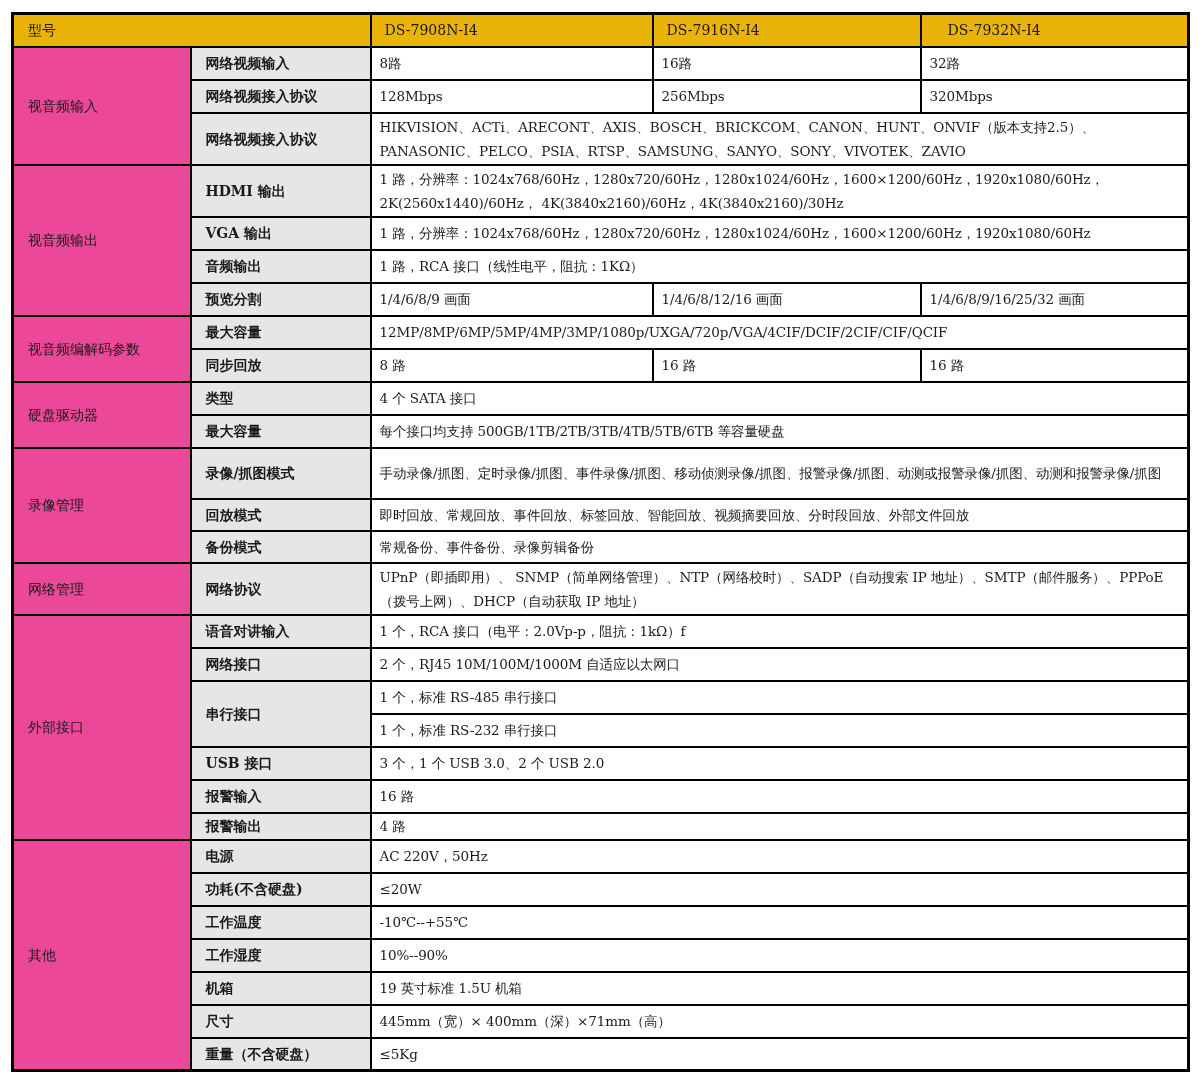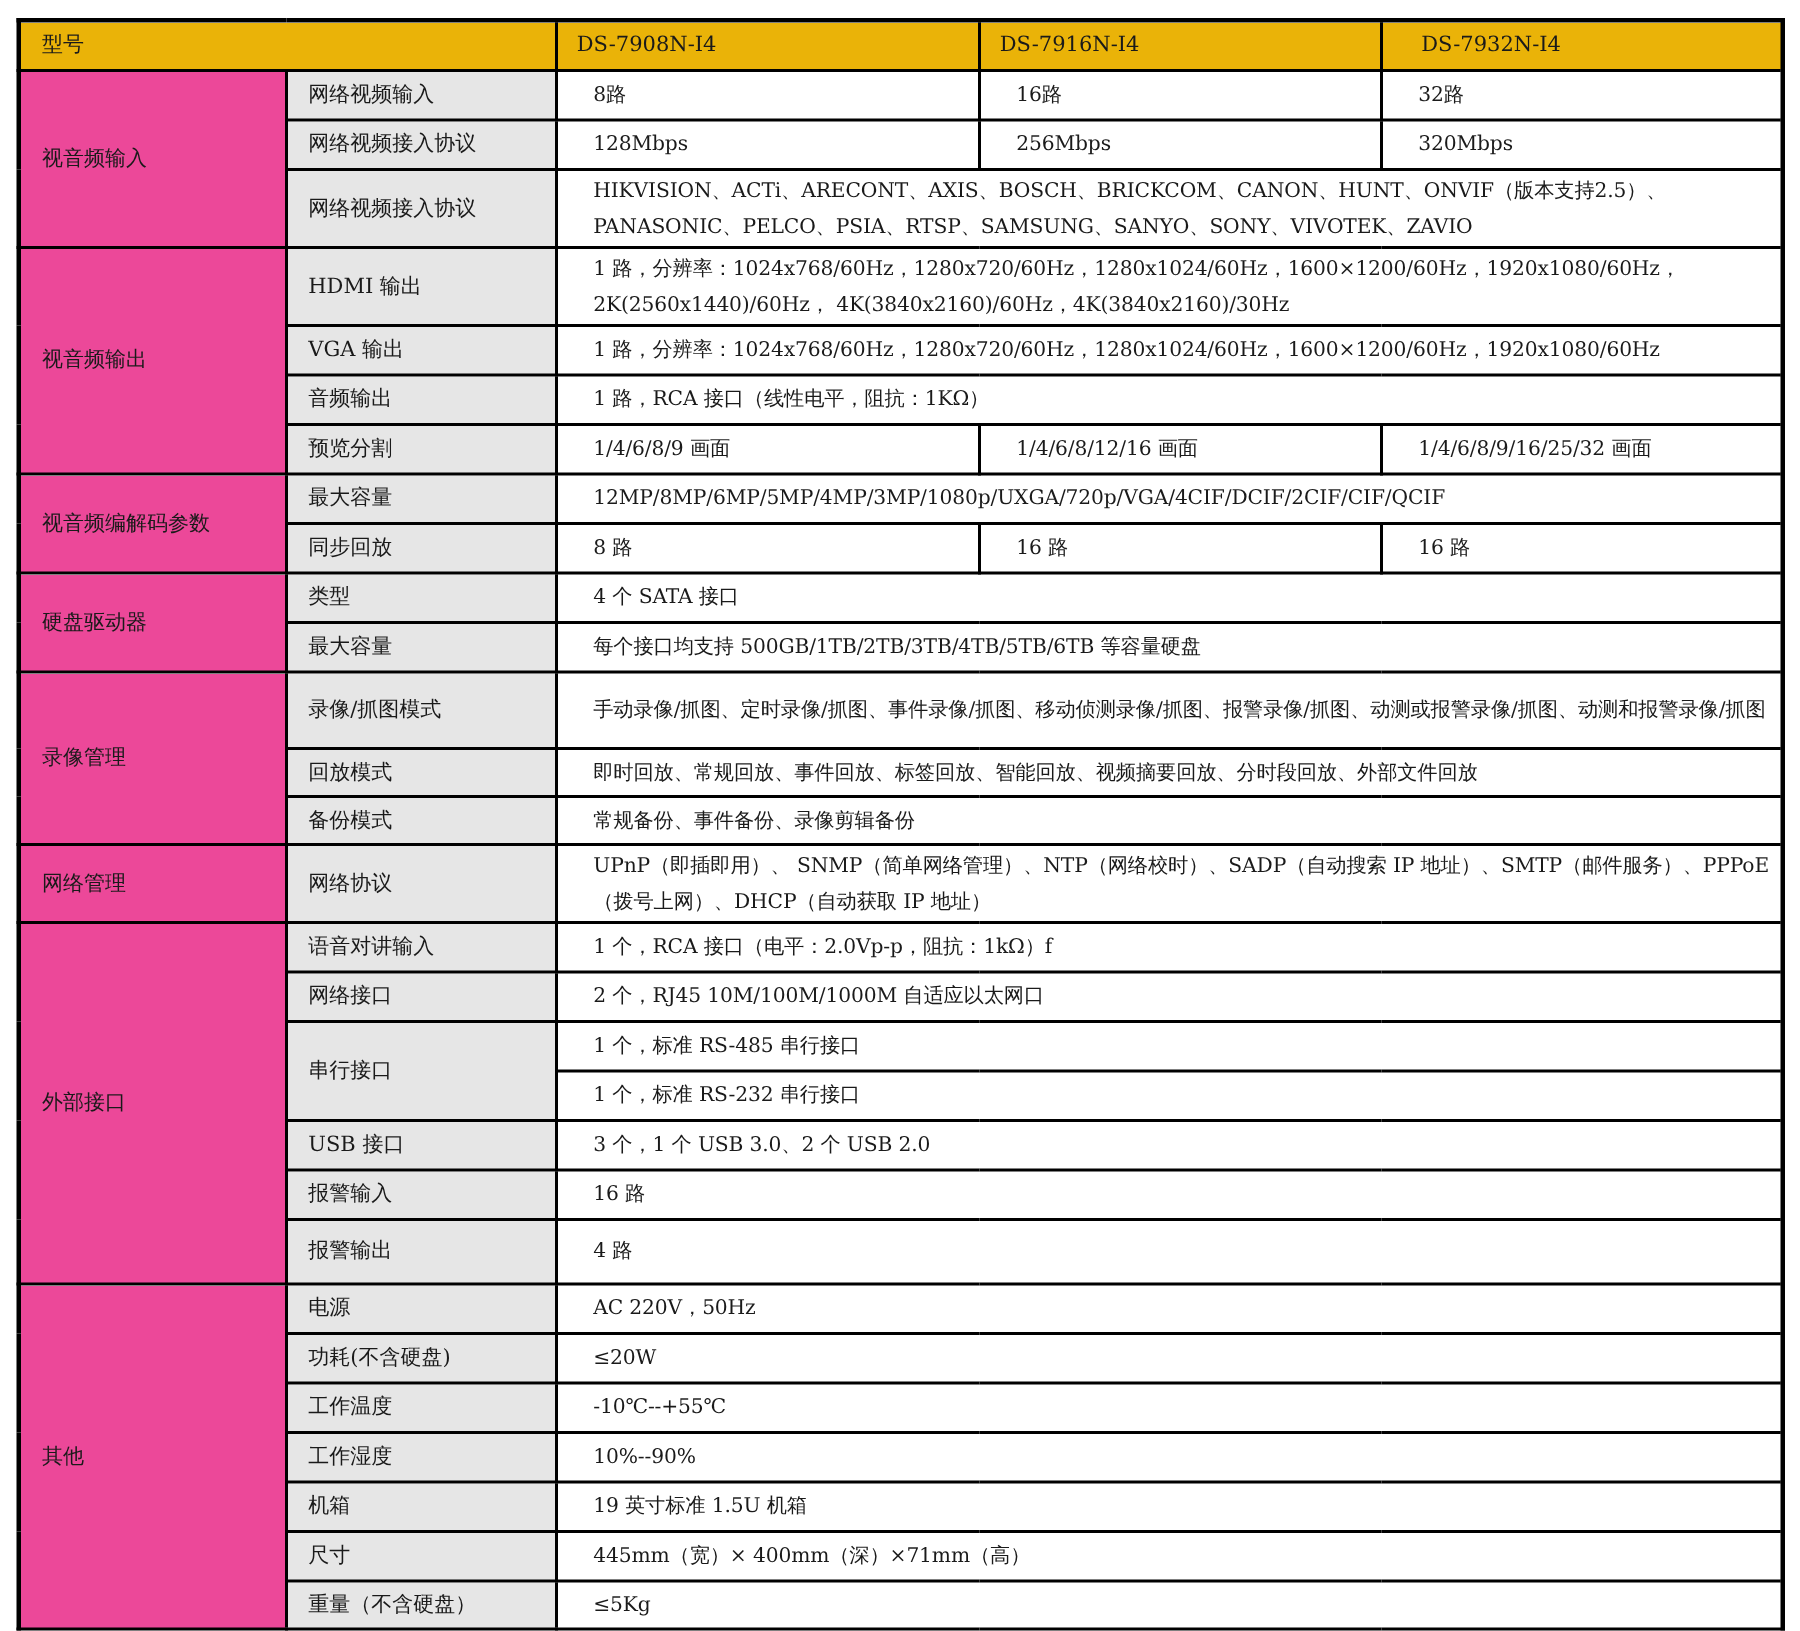--- a/index.html
+++ b/index.html
@@ -3,24 +3,24 @@
 <meta charset="utf-8">
 <style>
   html, body { margin: 0; padding: 0; background: #ffffff; }
   body { width: 1200px; height: 1087px; position: relative; overflow: hidden;
          font-family: "DejaVu Serif", "Liberation Serif", serif; color: #1a1a1a; }
   #spec { position: absolute; left: 11px; top: 12px; width: 1179px;
           border-collapse: collapse; table-layout: fixed;
           border: 3px solid #000; font-size: 14px; }
   #spec td { border: 2px solid #000; padding: 0 0 0 14px; vertical-align: middle;
              line-height: 24px; overflow: hidden; }
-  #spec td.val { padding-left: 24px; background: #fff; font-size: 13.5px; letter-spacing: -0.1px; }
+  #spec td.val { padding-left: 8px; background: #fff; font-size: 13.5px; letter-spacing: -0.1px; }
   #spec td.hdr { background: #eab308; }
   #spec td.cat { background: #ec4899; padding-left: 14px; }
-  #spec td.lbl { background: #e6e6e6; padding-left: 14px; }
+  #spec td.lbl { background: #e6e6e6; padding-left: 14px; font-weight: bold; }
   #spec td.val.multi { line-height: 24px; padding-top: 1px; padding-bottom: 1px; }
 </style>
 </head>
 <body>
 
 <table id="spec">
   <colgroup>
     <col style="width:178px">
     <col style="width:180px">
     <col style="width:282px">
@@ -133,21 +133,21 @@
       <td class="val" colspan="3">1 个，标准 RS-232 串行接口</td>
     </tr>
     <tr style="height:33px">
       <td class="lbl">USB 接口</td>
       <td class="val" colspan="3">3 个，1 个 USB 3.0、2 个 USB 2.0</td>
     </tr>
     <tr style="height:33px">
       <td class="lbl">报警输入</td>
       <td class="val" colspan="3">16 路</td>
     </tr>
-    <tr style="height:43px">
+    <tr style="height:27px">
       <td class="lbl">报警输出</td>
       <td class="val" colspan="3">4 路</td>
     </tr>
 
     <tr style="height:33px">
       <td class="cat" rowspan="7">其他</td>
       <td class="lbl">电源</td>
       <td class="val" colspan="3">AC 220V，50Hz</td>
     </tr>
     <tr style="height:33px">

